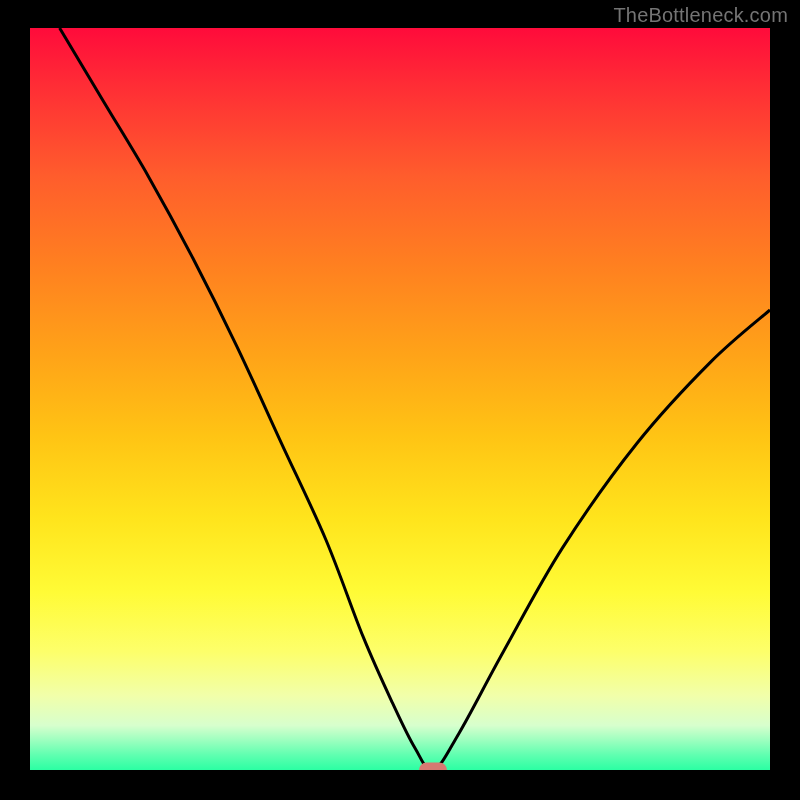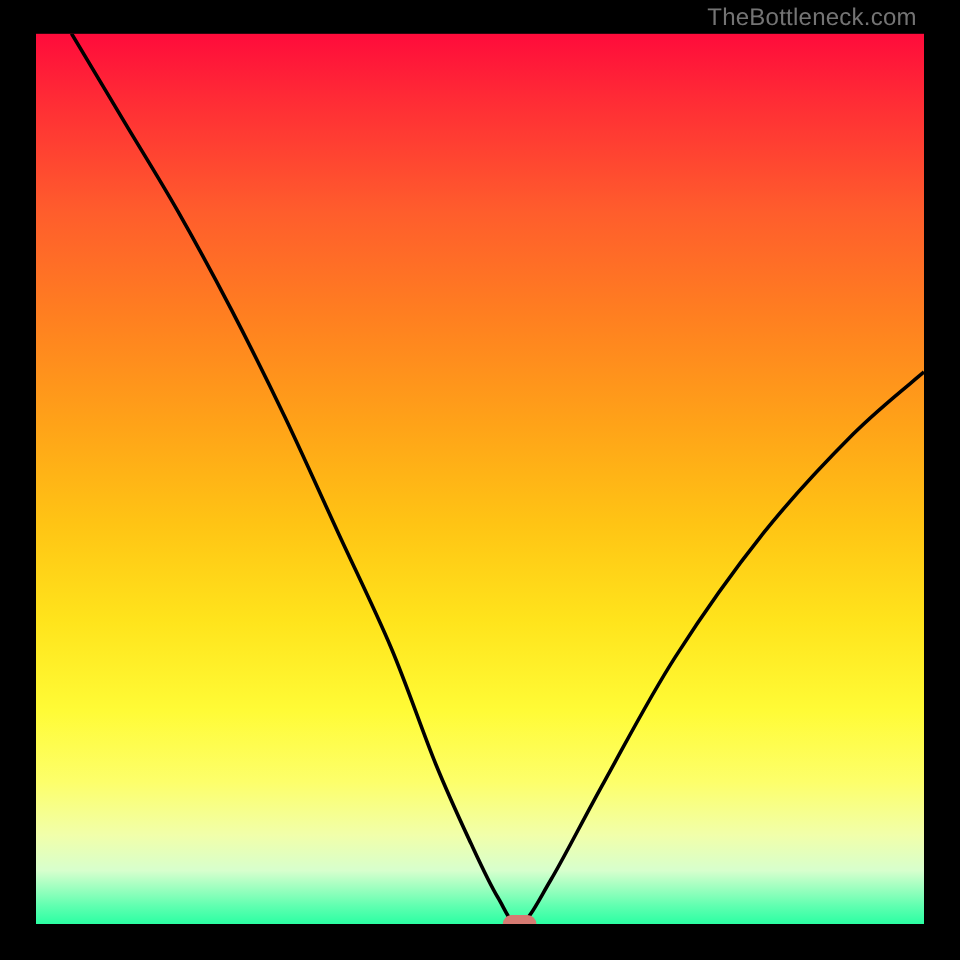--- a/index.html
+++ b/index.html
@@ -57,21 +57,21 @@
     position: absolute;
     width: 28px;
     height: 15px;
     background: #d67a72;
     border-radius: 8px;
     transform: translate(-50%, -50%);
   }
   .attribution {
     position: absolute;
     top: 4px;
-    right: 36px;
+    right: 12px;
     font-family: Arial, Helvetica, sans-serif;
     font-size: 20px;
     font-weight: 500;
     color: #747474;
     letter-spacing: 0.2px;
   }
 </style>
 </head>
 <body>
 

